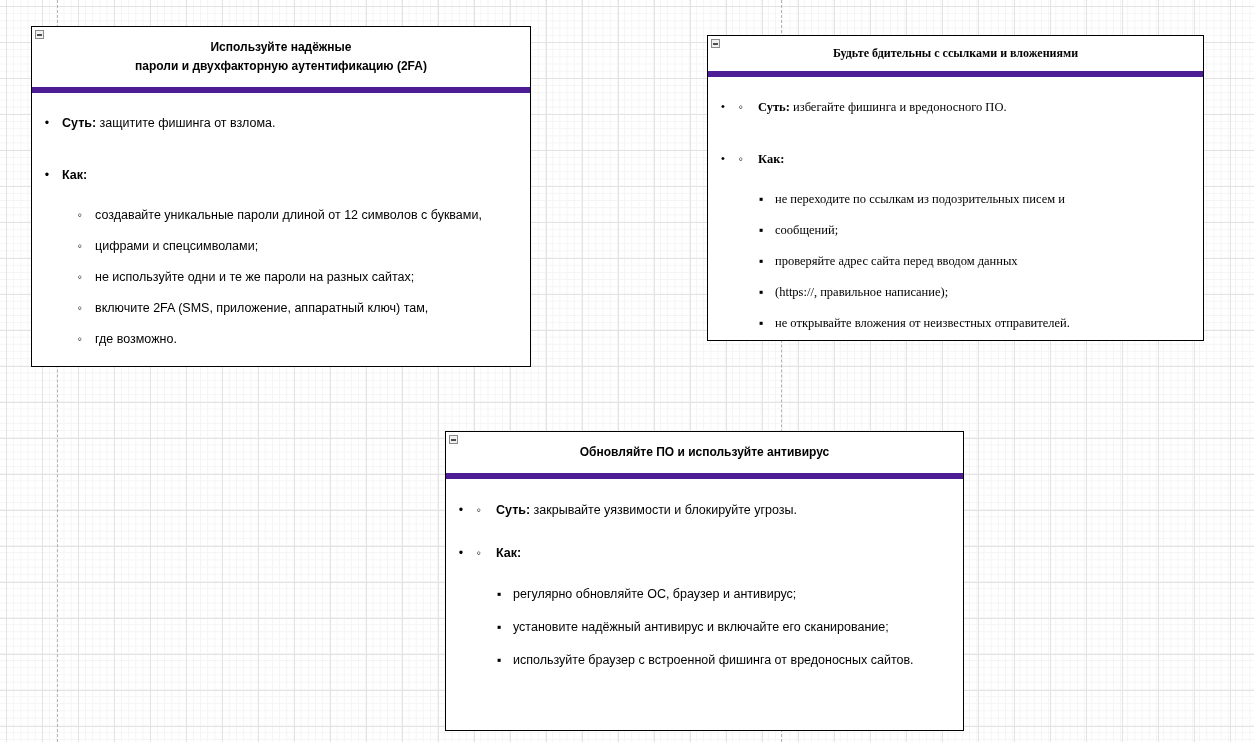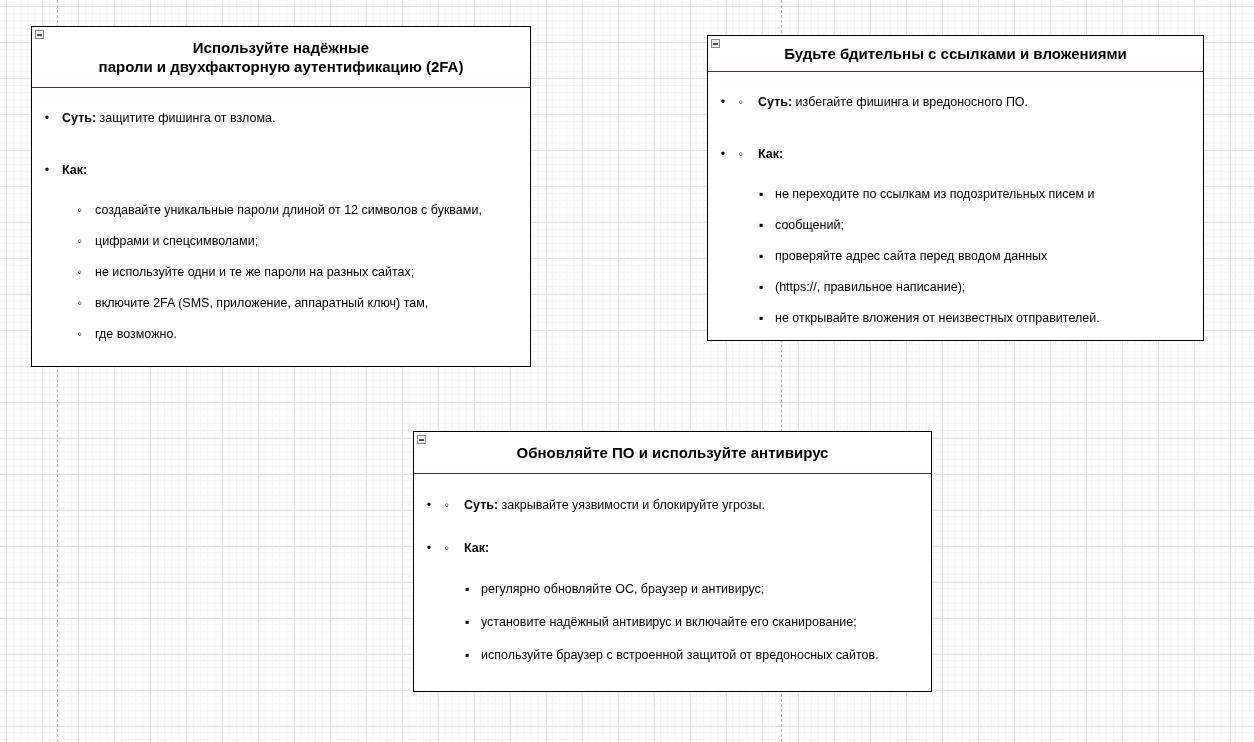--- a/index.html
+++ b/index.html
@@ -24,28 +24,28 @@
   .pb-1{left:57px;}
   .pb-2{left:781px;}
 
   .note-box{
     position:absolute;
     background:#ffffff;
     border:1px solid #000000;
     box-sizing:border-box;
   }
   #box1{left:31px;top:26px;width:500px;height:341px;}
-  #box2{left:707px;top:35px;width:497px;height:306px;}
-  #box3{left:413px;top:431px;width:519px;height:261px;}
+  #box2{left:707px;top:35px;width:497px;height:306px;font-family:Liberation Serif, serif;}
+  #box3{left:445px;top:431px;width:519px;height:300px;}
 
   .note-header{
     position:relative;
     display:flex;align-items:center;
-    border-bottom:1px solid #4c1d95;
-    font-weight:bold;font-size:15px;line-height:19px;
+    border-bottom:6px solid #4c1d95;
+    font-weight:bold;font-size:12px;line-height:19px;
     color:#000000;
   }
   #box1 .note-header{height:60px;}
   #box2 .note-header{height:35px;}
   #box3 .note-header{height:41px;}
   .note-header .title{
     flex:1;text-align:center;white-space:pre-line;
   }
 
   .collapse-btn{
@@ -185,18 +185,18 @@
       <div class="row row-sub2 row-s">
         <span class="mk gap">▪</span>
         <span class="tx">регулярно обновляйте ОС, браузер и антивирус;</span>
       </div>
       <div class="row row-sub2 row-s">
         <span class="mk gap">▪</span>
         <span class="tx">установите надёжный антивирус и включайте его сканирование;</span>
       </div>
       <div class="row row-sub2">
         <span class="mk gap">▪</span>
-        <span class="tx">используйте браузер с встроенной защитой от вредоносных сайтов.</span>
+        <span class="tx">используйте браузер с встроенной фишинга от вредоносных сайтов.</span>
       </div>
     </div>
   </div>
 
 </div>
 
 </body></html>

